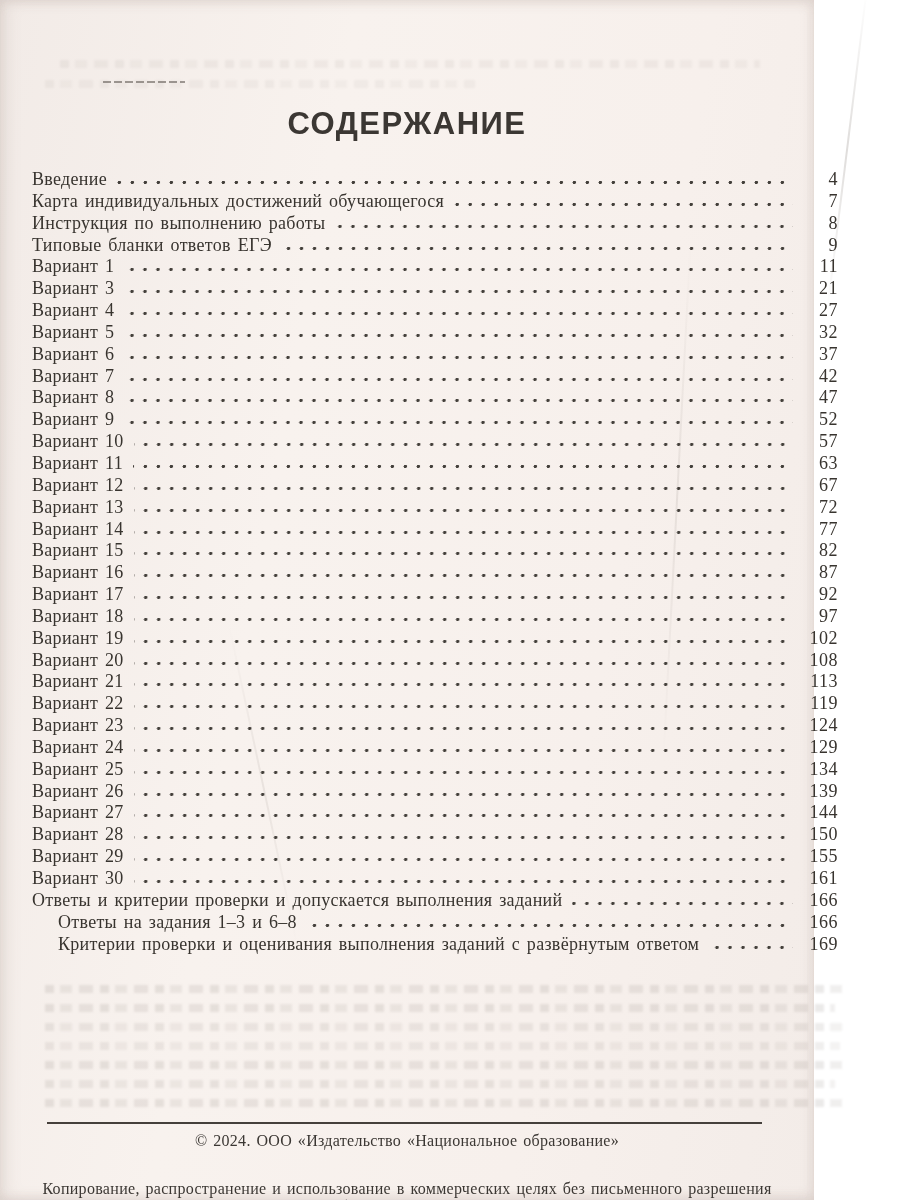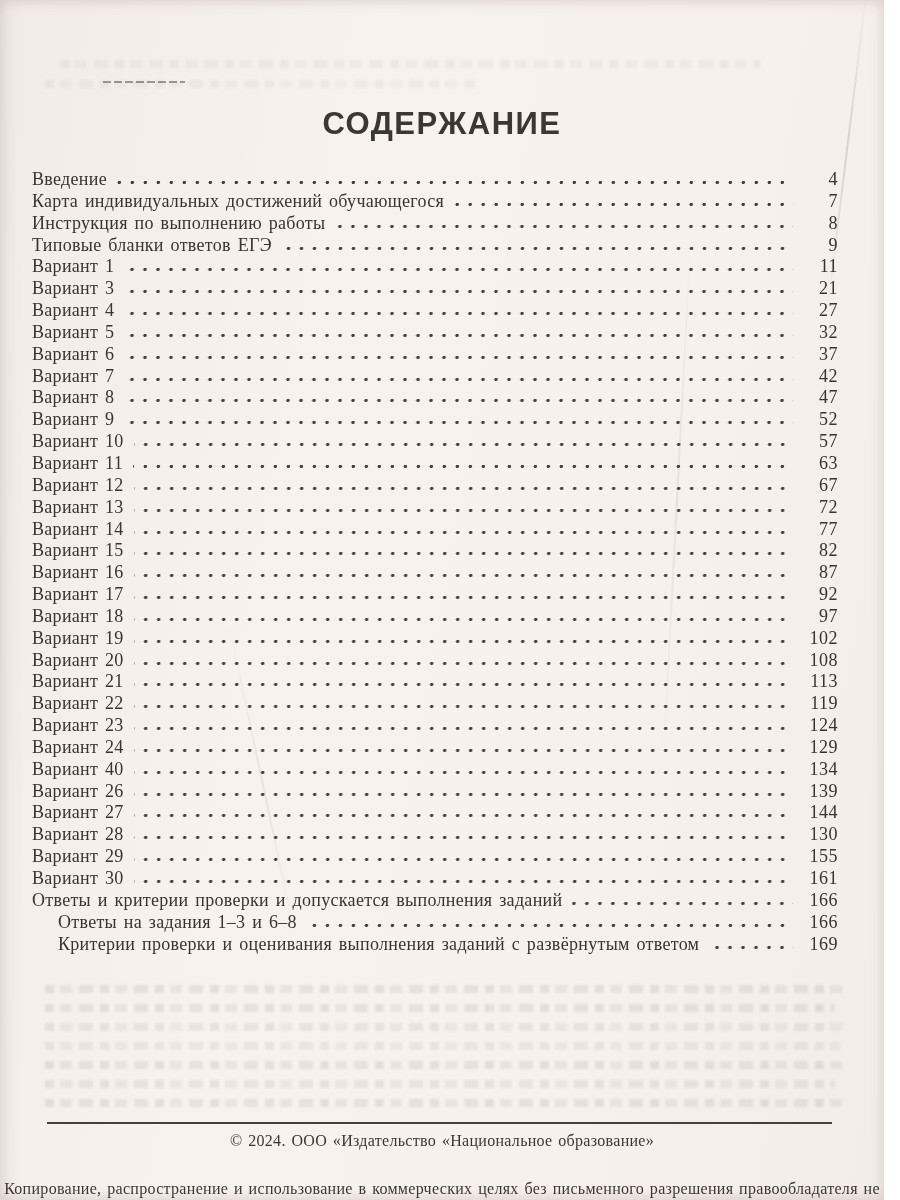--- a/index.html
+++ b/index.html
@@ -3,21 +3,21 @@
 <meta charset="utf-8">
 <style>
   html, body {
     margin: 0; padding: 0;
     width: 900px; height: 1200px;
     overflow: hidden;
     font-family: "Liberation Serif", "DejaVu Serif", serif;
   }
   .scan {
     position: relative;
-    width: 884px; height: 1200px;
+    width: 814px; height: 1200px;
     background: linear-gradient(100deg, #f2ebe7 0%, #f8f2ee 35%, #f7f0ec 70%, #f3ece8 100%);
     box-shadow:
       inset 7px 0 16px rgba(120, 100, 90, 0.10),
       inset -5px 0 12px rgba(140, 120, 110, 0.08),
       inset 0 -4px 10px rgba(150, 130, 120, 0.07),
       inset 0 5px 10px rgba(150, 130, 120, 0.05);
     color: #36322e;
   }
   .title {
     position: absolute; top: 106px; left: 0;
@@ -287,41 +287,41 @@
     <span class="toc-page">124</span>
   </div>
 
   <div class="toc-row">
     <span class="toc-label">Вариант 24</span>
     <span class="toc-leader"></span>
     <span class="toc-page">129</span>
   </div>
 
   <div class="toc-row">
-    <span class="toc-label">Вариант 40</span>
+    <span class="toc-label">Вариант 25</span>
     <span class="toc-leader"></span>
     <span class="toc-page">134</span>
   </div>
 
   <div class="toc-row">
     <span class="toc-label">Вариант 26</span>
     <span class="toc-leader"></span>
     <span class="toc-page">139</span>
   </div>
 
   <div class="toc-row">
     <span class="toc-label">Вариант 27</span>
     <span class="toc-leader"></span>
     <span class="toc-page">144</span>
   </div>
 
   <div class="toc-row">
     <span class="toc-label">Вариант 28</span>
     <span class="toc-leader"></span>
-    <span class="toc-page">130</span>
+    <span class="toc-page">150</span>
   </div>
 
   <div class="toc-row">
     <span class="toc-label">Вариант 29</span>
     <span class="toc-leader"></span>
     <span class="toc-page">155</span>
   </div>
 
   <div class="toc-row">
     <span class="toc-label">Вариант 30</span>

